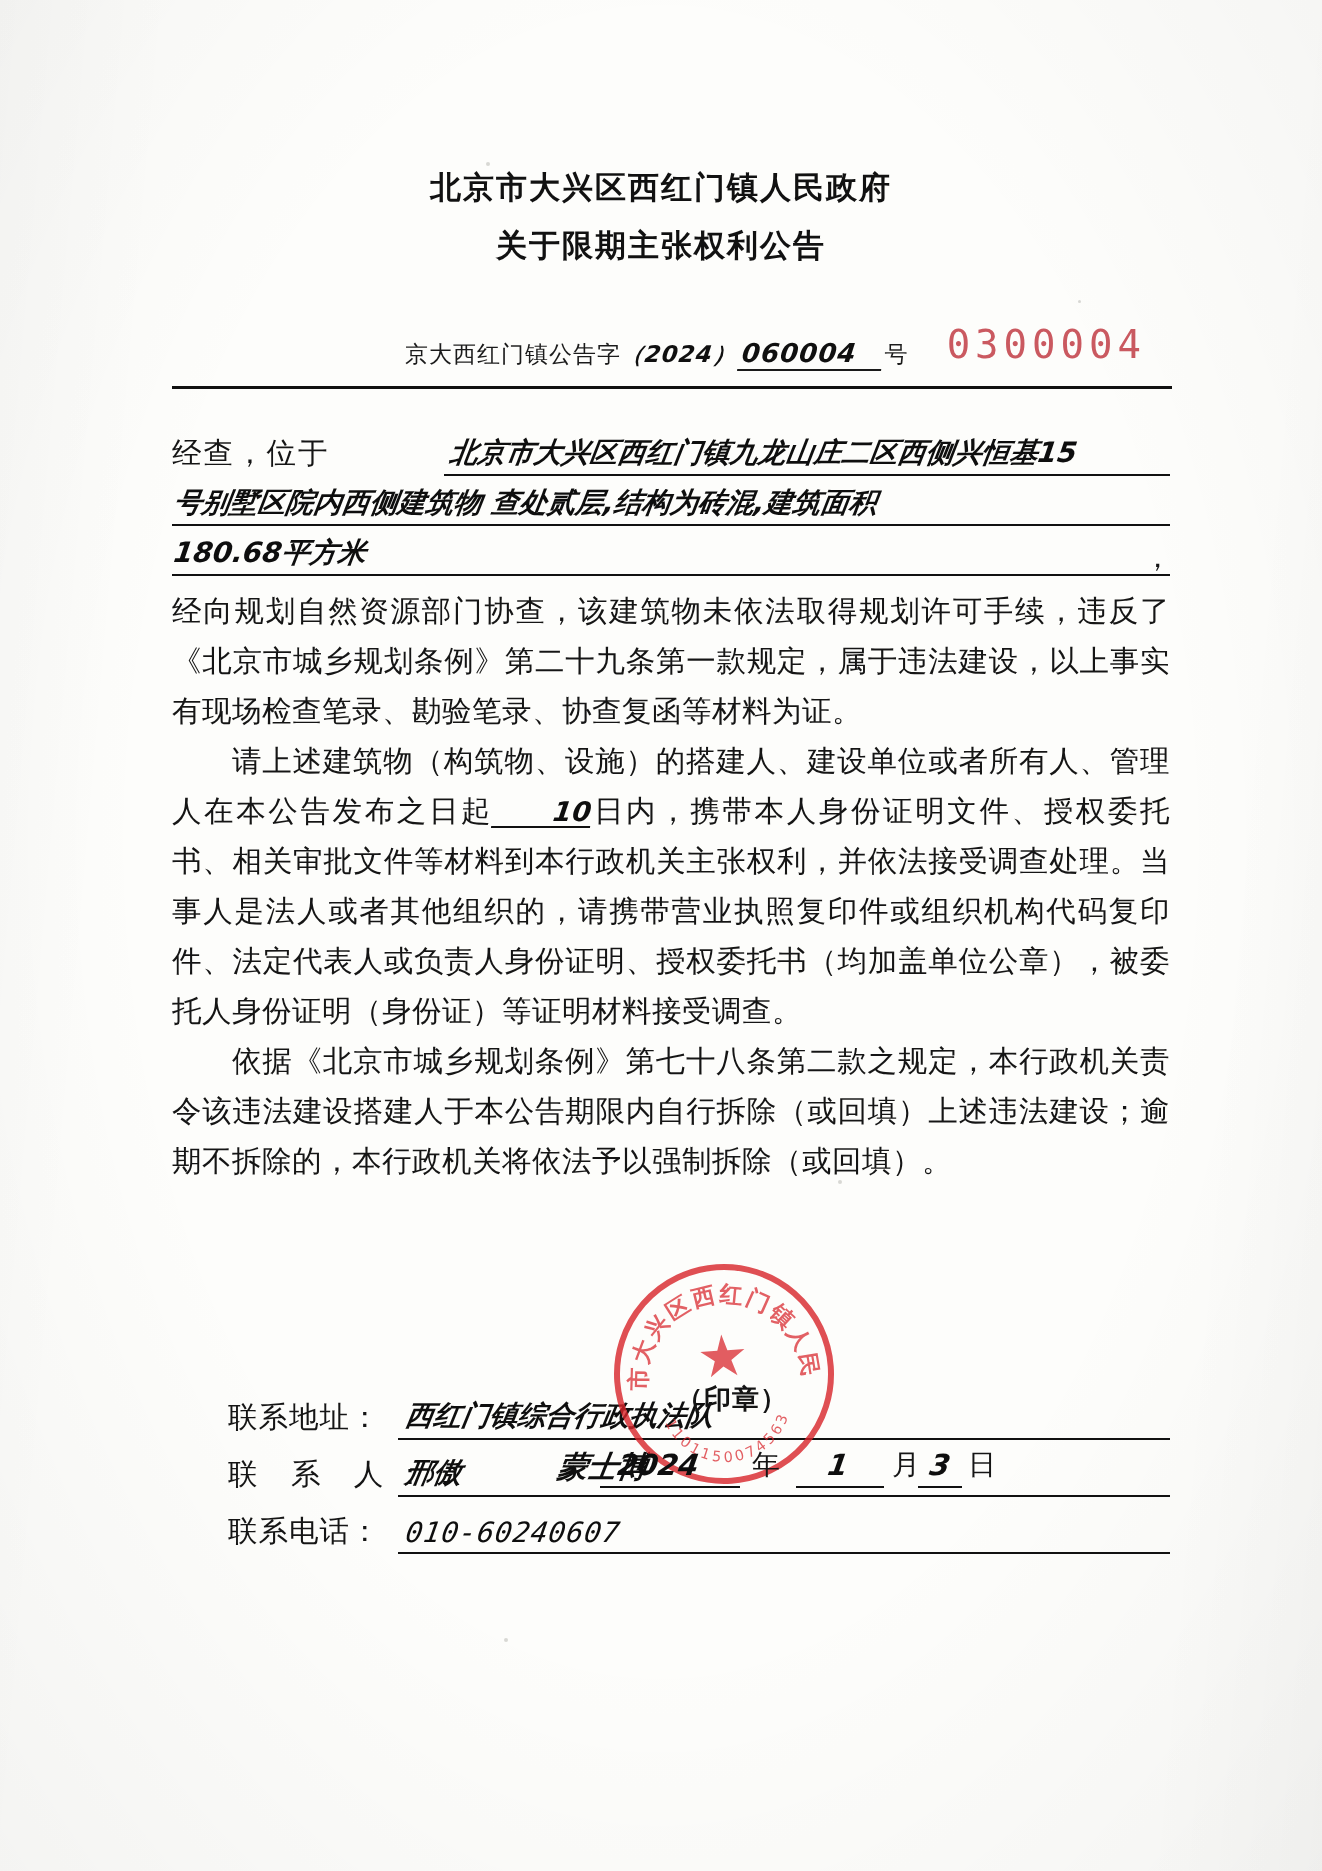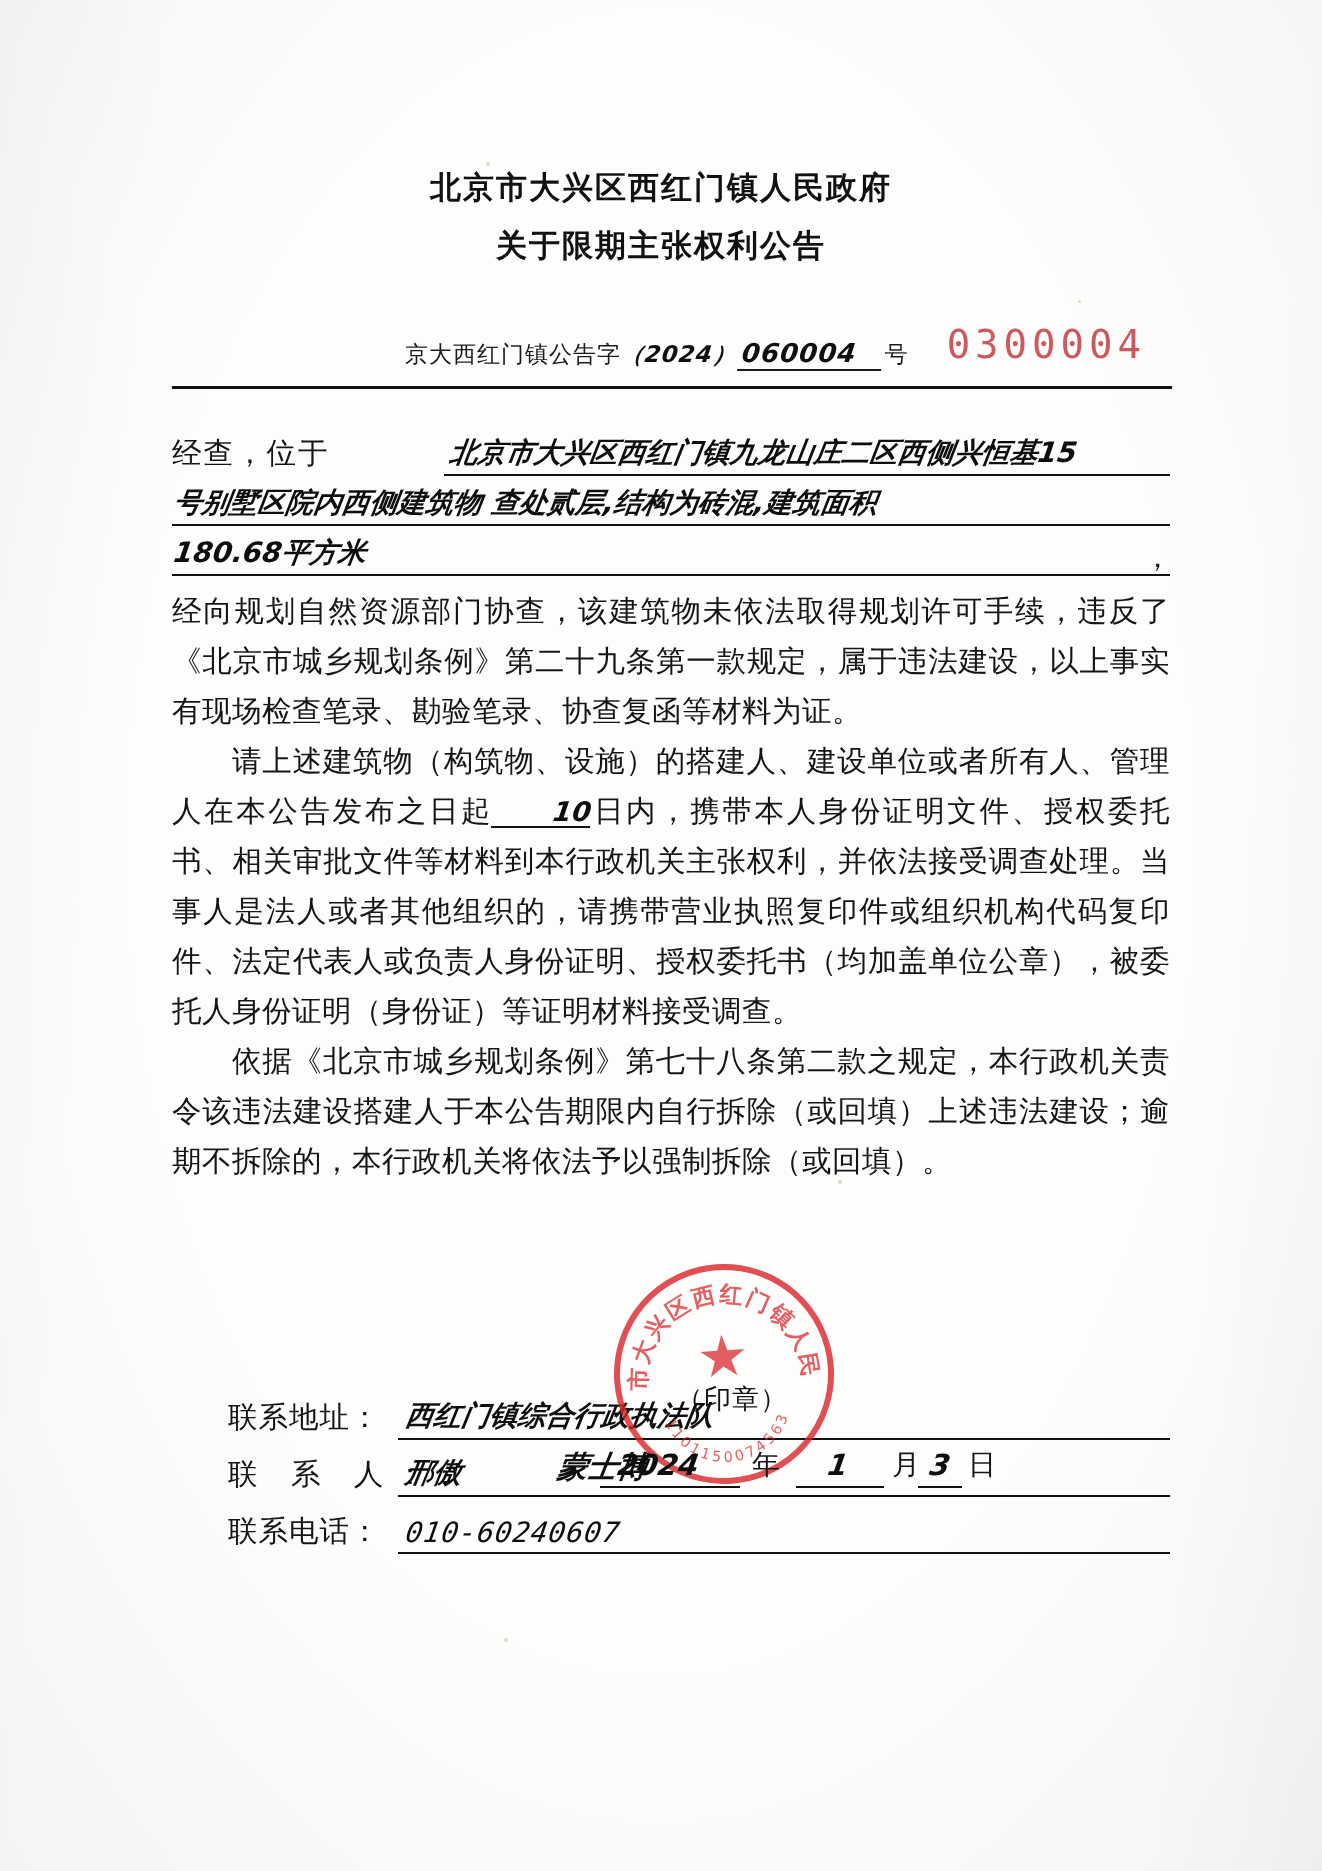--- a/index.html
+++ b/index.html
@@ -279,20 +279,21 @@
 
   .seal-label {
     position: absolute;
     left: 676px;
     top: 1381px;
     font-family: "DejaVu Sans", sans-serif;
     font-size: 27px;
     letter-spacing: 1px;
     color: #141414;
     z-index: 5;
+    font-weight: bold;
   }
 
   
   .date-row {
     position: absolute;
     left: 600px;
     top: 1440px;
     width: 370px;
     height: 56px;
     z-index: 5;

